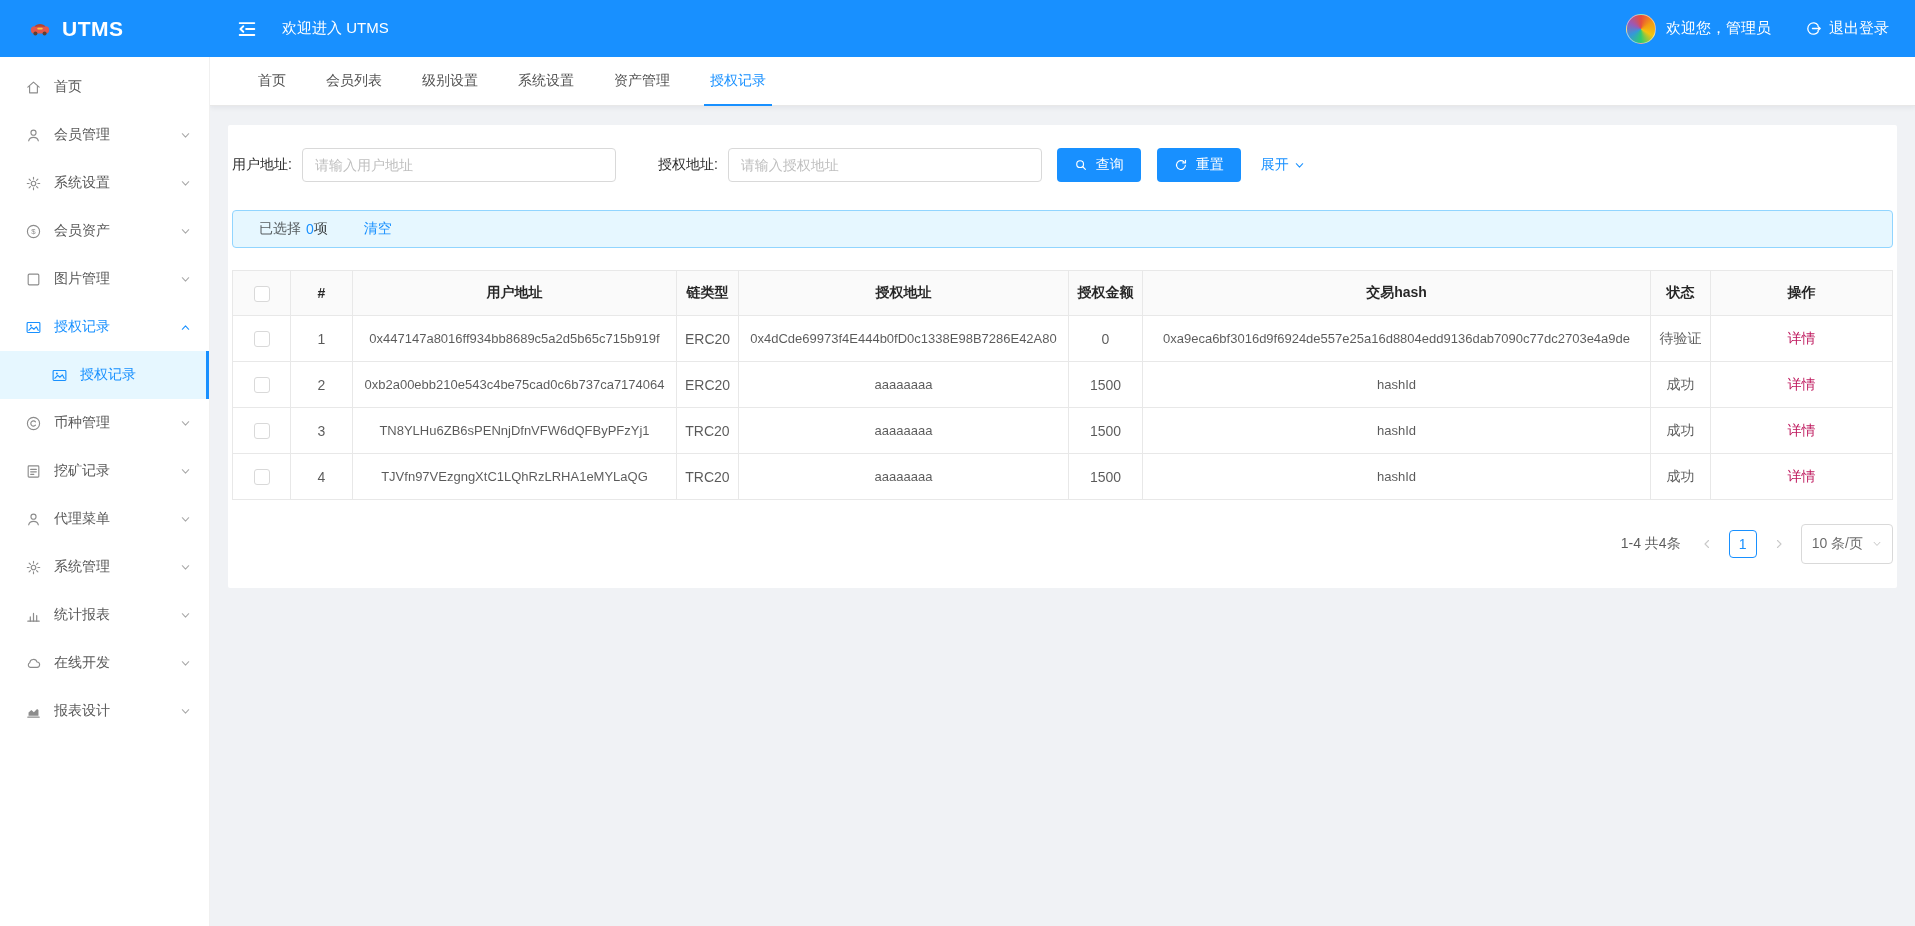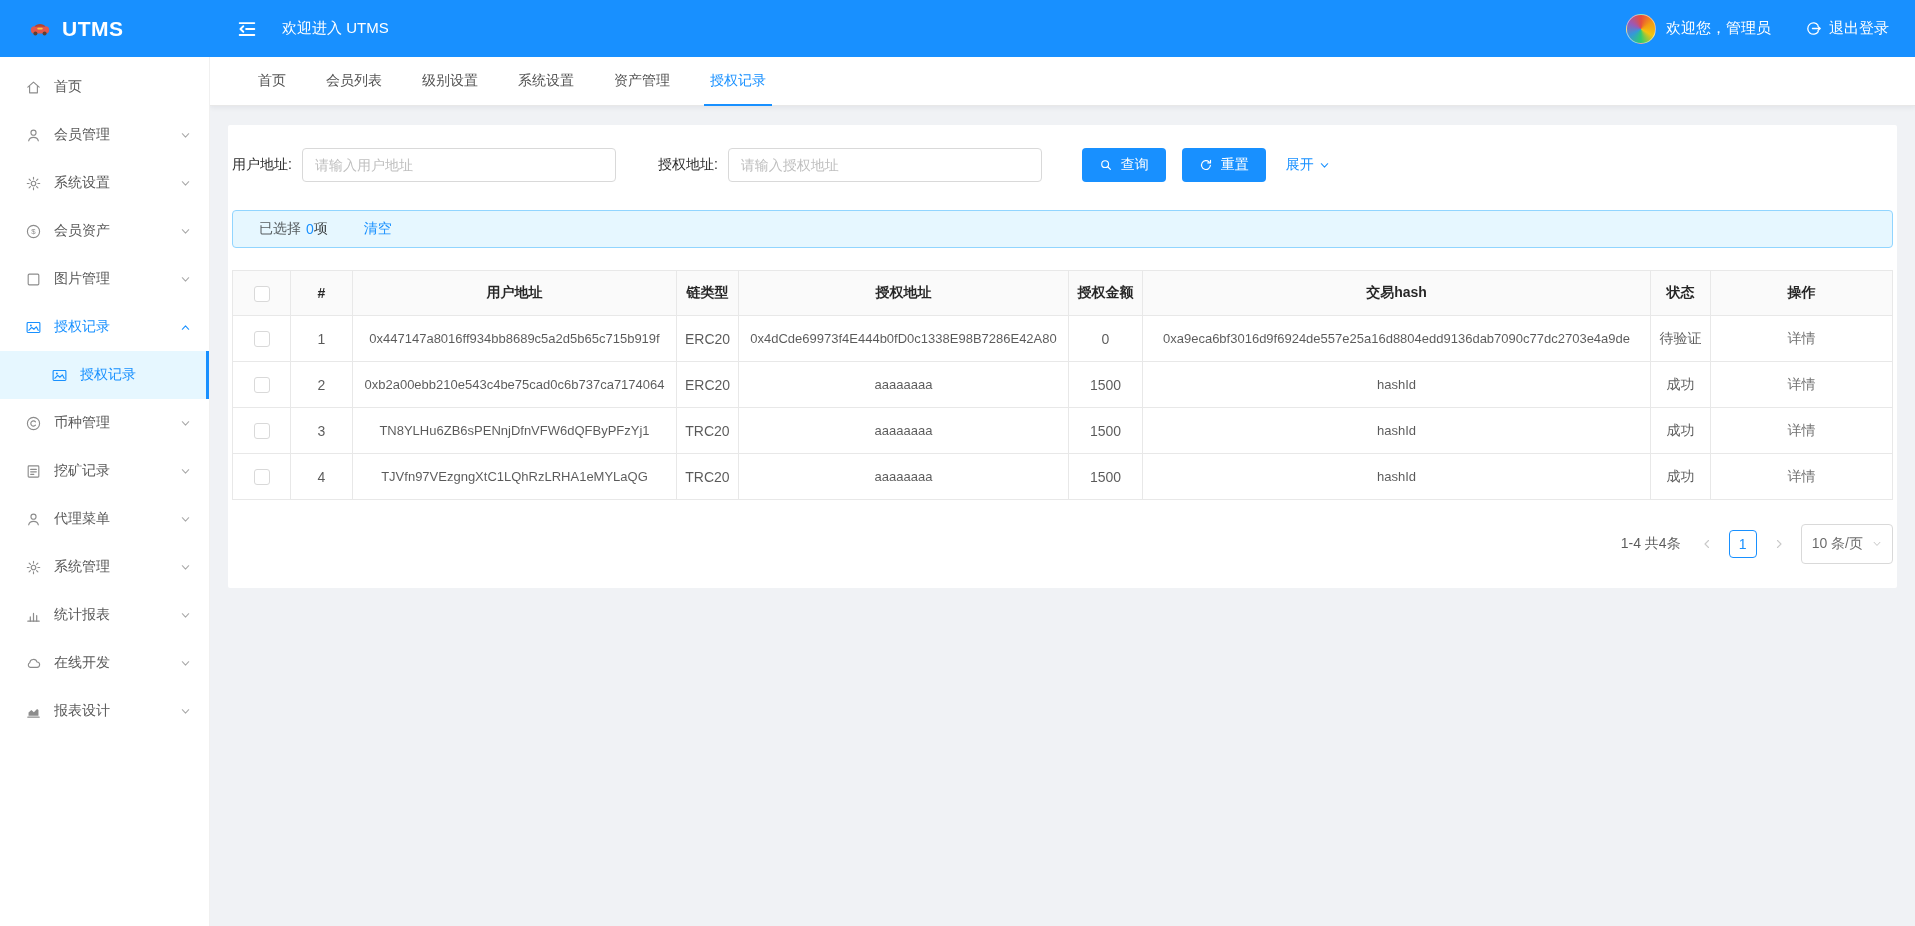--- a/index.html
+++ b/index.html
@@ -73,41 +73,41 @@
     padding: 0 12px; font-size: 14px; color: rgba(0,0,0,.65); outline: none;
     font-family: inherit; background: #fff;
   }
   .f-input::placeholder { color: #bfbfbf; }
   .grp2 { margin-left: 42px; }
   .btn {
     height: 34px; padding: 0 17px; background: #1890ff; color: #fff; border: none;
     border-radius: 4px; font-size: 14px; display: inline-flex; align-items: center; gap: 8px;
     cursor: pointer; font-family: inherit;
   }
-  .btn-search { margin-left: 40px; }
+  .btn-search { margin-left: 15px; }
   .btn-reset { margin-left: 16px; }
   .expand-link { color: #1890ff; margin-left: 20px; display: inline-flex; align-items: center; gap: 5px; cursor: pointer; }
   .expand-link .chev { width: 11px; height: 11px; }
 
   
   .sel-bar {
     margin-top: 28px; height: 38px; background: #e6f7ff; border: 1px solid #91d5ff;
     border-radius: 4px; display: flex; align-items: center; padding: 0 26px; font-size: 14px;
   }
   .sel-count { color: #1890ff; margin-left: 5px; }
   .sel-suffix { color: rgba(0,0,0,.75); }
   .sel-clear { color: #1890ff; margin-left: 36px; cursor: pointer; }
 
   
   table { width: 100%; border-collapse: collapse; margin-top: 22px; table-layout: fixed; }
   th, td { border: 1px solid #e8e8e8; text-align: center; padding: 0 8px; overflow: hidden; white-space: nowrap; }
   th { height: 45px; background: #fafafa; color: rgba(0,0,0,.85); font-weight: 700; font-size: 14px; }
   td { height: 46px; color: rgba(0,0,0,.65); font-size: 13px; }
   td.sm { font-size: 14px; }
-  .link { color: #737373; cursor: pointer; font-size: 14px; }
+  .link { color: #be185d; cursor: pointer; font-size: 14px; }
   input[type=checkbox] {
     appearance: none; -webkit-appearance: none; width: 16px; height: 16px;
     border: 1px solid #d9d9d9; border-radius: 3px; background: #fff; cursor: pointer; vertical-align: middle;
   }
 
   
   .pager { display: flex; justify-content: flex-end; align-items: center; margin-top: 24px; gap: 9px; font-size: 14px; color: rgba(0,0,0,.65); }
   .pg-total { margin-right: 4px; }
   .pg-arrow { width: 26px; height: 26px; display: flex; align-items: center; justify-content: center; color: #c9c9c9; cursor: pointer; }
   .pg-arrow svg { width: 12px; height: 12px; }

